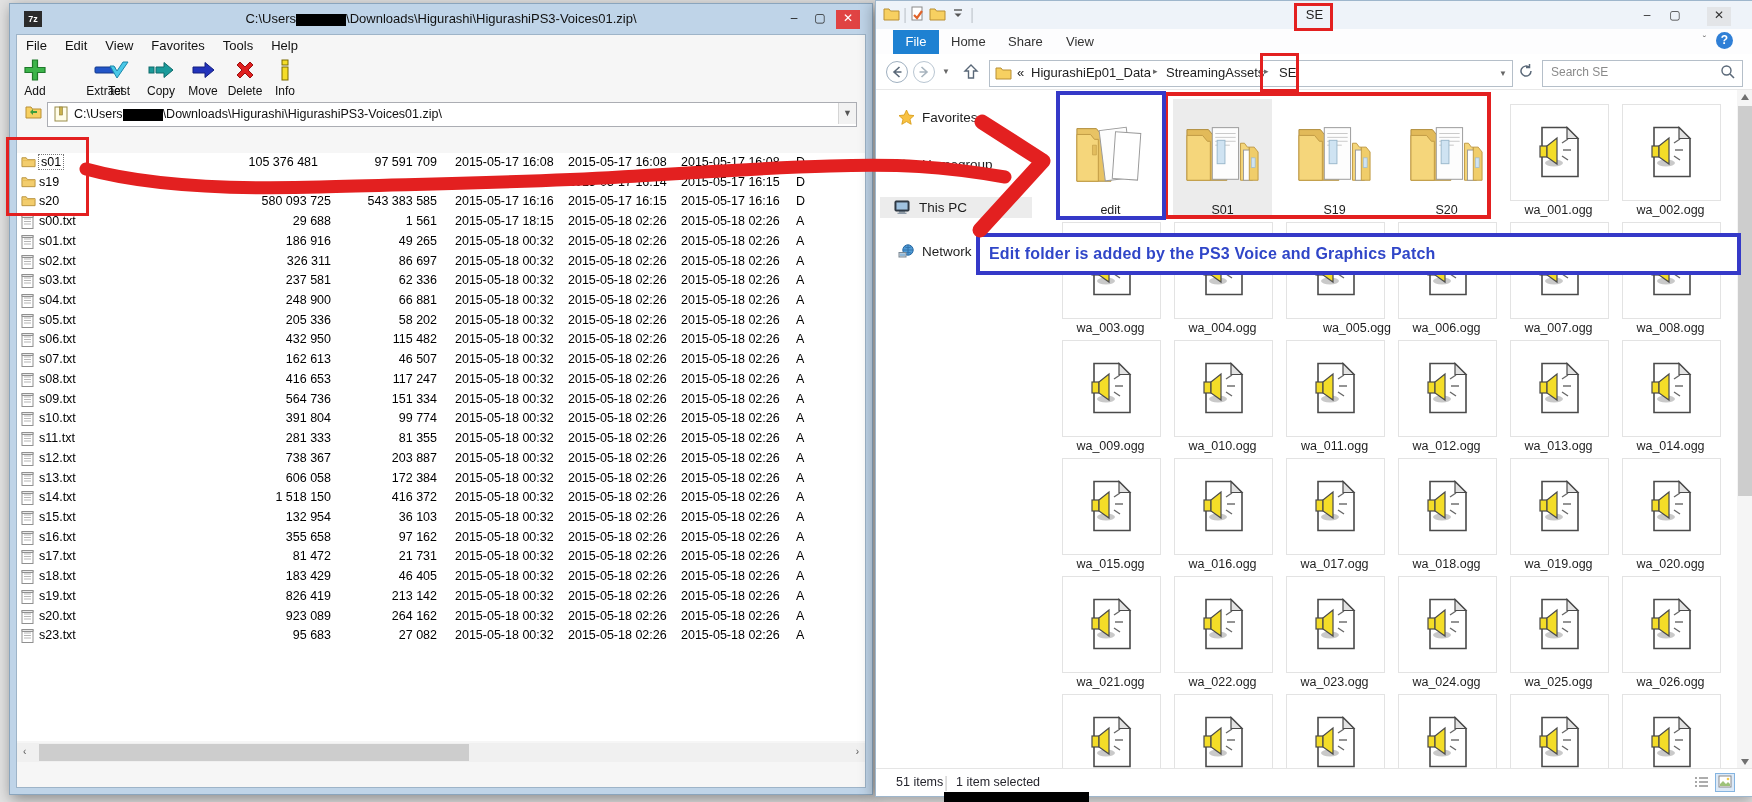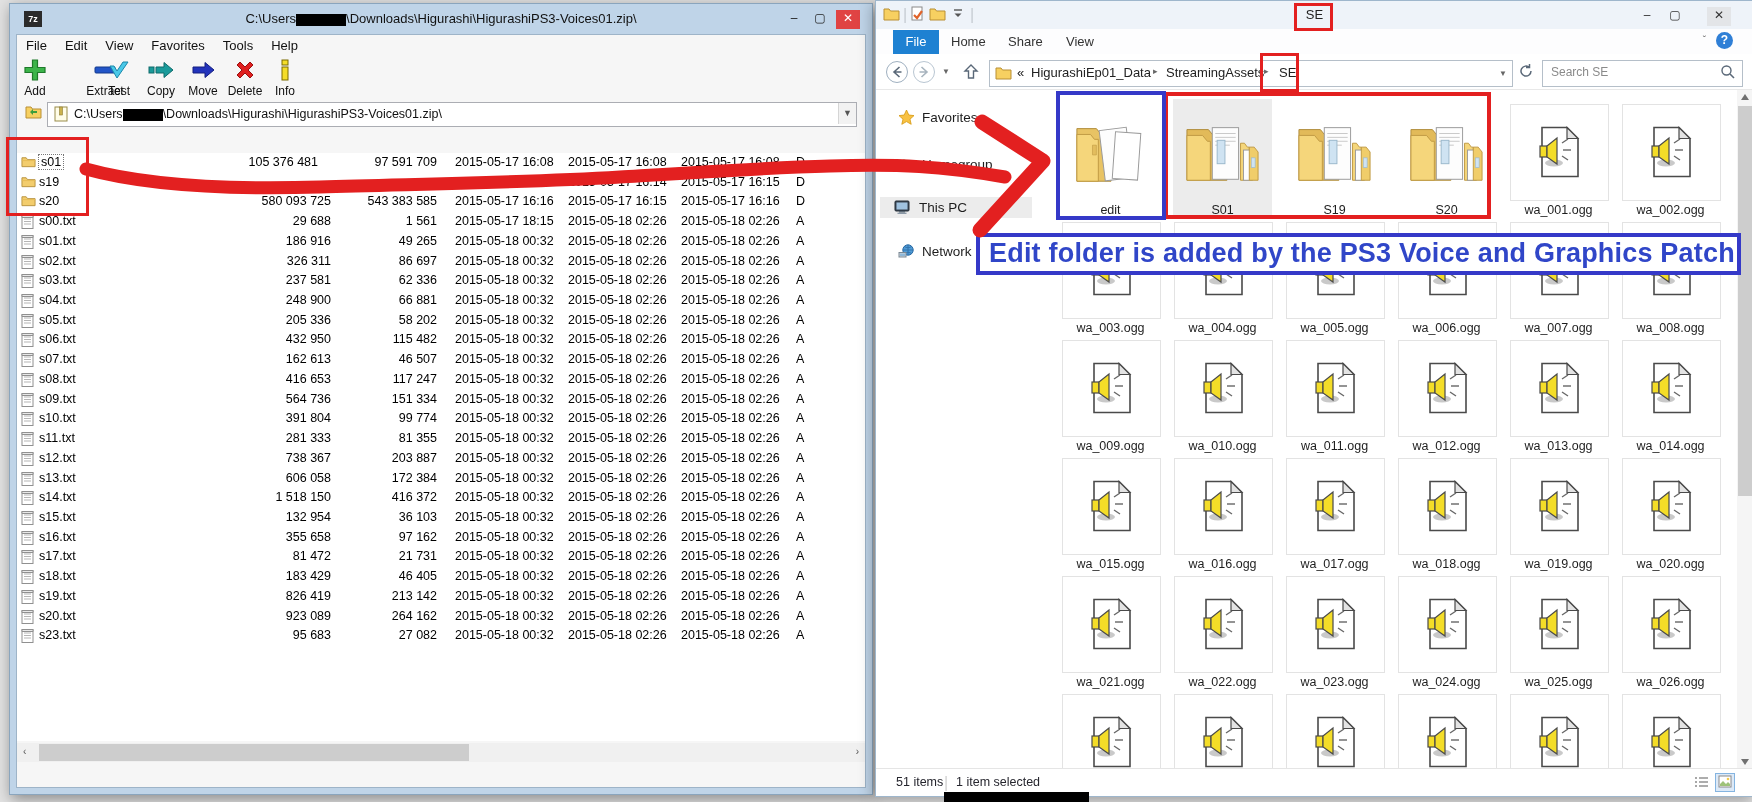--- a/index.html
+++ b/index.html
@@ -53,21 +53,21 @@
   .glabel{position:absolute;font-size:12.5px;color:#1e1e1e;text-align:center;white-space:nowrap;}
   #expvscroll{right:0;top:89px;width:16px;bottom:27px;background:#f5f5f5;}
   #expvthumb{left:1px;top:16px;width:14px;height:390px;background:#cdcdcd;}
   #expstatus{left:0;right:0;bottom:0;height:27px;background:#fff;border-top:1px solid #e5e5e5;}
   #expstatus .st1{left:20px;top:6px;font-size:12.5px;color:#26262e;}
   #expstatus .st2{left:80px;top:6px;font-size:12.5px;color:#26262e;}
   
   .redbox{position:absolute;border:3px solid #e32020;}
   .bluebox{position:absolute;border:4px solid #3539c8;}
   #noteband{left:976px;top:233px;width:757px;height:34px;background:#fff;border:4px solid #3539c8;}
-  #notetext{font-size:27px;font-weight:bold;color:#3046c8;line-height:33px;padding-left:9px;white-space:nowrap;letter-spacing:0.2px;}
+  #notetext{font-size:16px;font-weight:bold;color:#3046c8;line-height:33px;padding-left:9px;white-space:nowrap;letter-spacing:0.2px;}
   .blackbox{position:absolute;background:#000;}
   svg{display:block;}
 </style>
 </head>
 <body>
 
 <div class="abs" id="zipwin">
   <div class="abs" id="ziptitle">
     <span class="abs" style="left:14px;top:7px;width:18px;height:16px;background:#2b2b2b;color:#fff;font-size:9px;font-weight:bold;text-align:center;line-height:16px;">7z</span>
     <div class="abs ttext"><span>C:\Users</span><span class="redact" style="display:inline-block;width:50px;height:12px;background:#000;vertical-align:middle;"></span><span>\Downloads\Higurashi\HigurashiPS3-Voices01.zip\</span></div>
@@ -855,21 +855,21 @@
           <ellipse cx="17" cy="37" rx="9" ry="3.5" fill="#c9c9c9"></ellipse>
           <rect x="3" y="20" width="7" height="11" fill="#f4dd28" stroke="#4a4a4a" stroke-width="1.2"></rect>
           <path d="M10 20 L20 12 V38 L10 31 Z" fill="#f4dd28" stroke="#4a4a4a" stroke-width="1.2"></path>
           <g stroke="#666" stroke-width="1.4">
             <line x1="25" y1="17" x2="31" y2="13"></line>
             <line x1="26" y1="24" x2="34" y2="24"></line>
             <line x1="25" y1="30" x2="31" y2="34"></line>
           </g>
         </svg>
       </div>
-      <div class="glabel" style="left: 232px; top: 231px; width: 113px;">wa_005.ogg</div>
+      <div class="glabel" style="left: 232px; top: 231px; width: 113px; text-align: right;">wa_005.ogg</div>
       <div class="gcellbox" style="left: 352px; top: 132px; width: 97px; height: 95px;"></div>
       <div class="abs" style="left: 378.5px; top: 153.5px;">
         <svg width="44" height="52" viewBox="0 0 44 52">
           <path d="M5 1.5 H30 L41 12.5 V50.5 H5 Z" fill="#fff" stroke="#4a4a4a" stroke-width="1.6"></path>
           <path d="M30 1.5 V12.5 H41 Z" fill="#e3e3e3" stroke="#4a4a4a" stroke-width="1.2"></path>
           <ellipse cx="17" cy="37" rx="9" ry="3.5" fill="#c9c9c9"></ellipse>
           <rect x="3" y="20" width="7" height="11" fill="#f4dd28" stroke="#4a4a4a" stroke-width="1.2"></rect>
           <path d="M10 20 L20 12 V38 L10 31 Z" fill="#f4dd28" stroke="#4a4a4a" stroke-width="1.2"></path>
           <g stroke="#666" stroke-width="1.4">
             <line x1="25" y1="17" x2="31" y2="13"></line>

